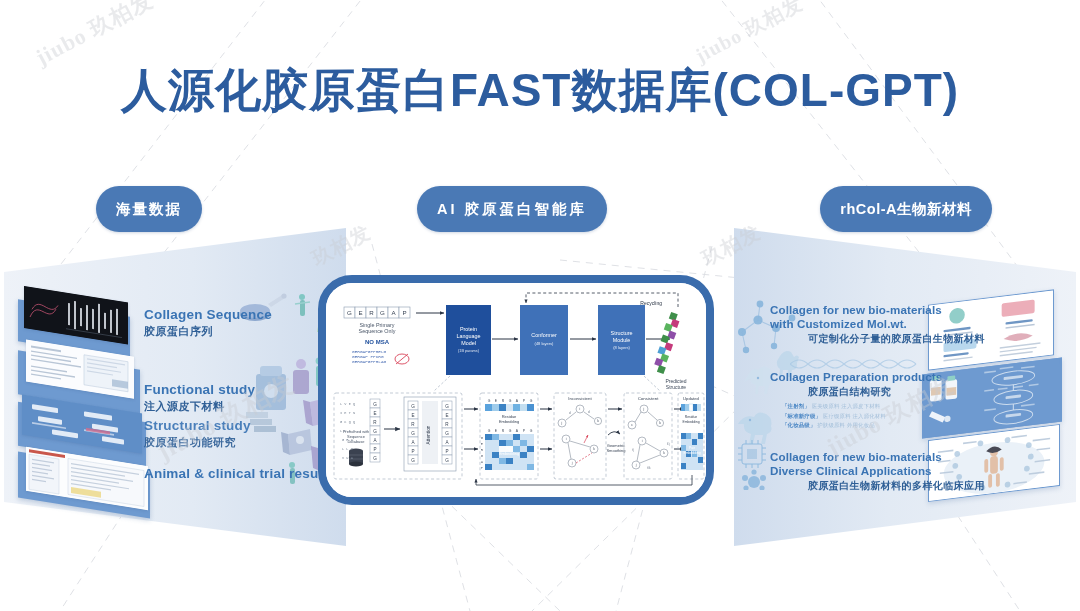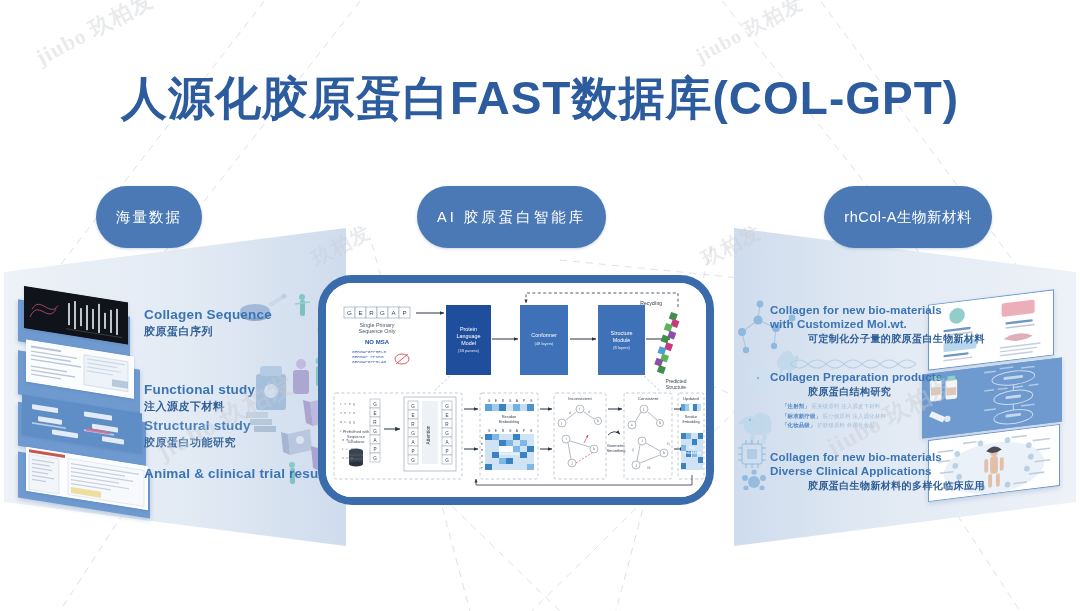--- a/index.html
+++ b/index.html
@@ -20,35 +20,35 @@
   
   .wm {
     position:absolute; z-index:6; pointer-events:none;
     color:#c9ccd2; opacity:.40; font-weight:700;
     font-family:"Liberation Serif","DejaVu Serif",serif;
     white-space:nowrap; letter-spacing:1px;
   }
 
   
   .title {
-    position:absolute; left:0; right:0; top:68px; z-index:5;
+    position:absolute; left:0; right:0; top:60px; z-index:5;
     text-align:center;
     font-size:46px; font-weight:700; letter-spacing:1px;
     color:#2c5c9e;
     font-family:"Liberation Sans","DejaVu Sans",sans-serif;
   }
 
   
   .pill {
     position:absolute; z-index:7;
     background:#4a79b5; color:#ffffff;
     border-radius:999px;
     display:flex; align-items:center; justify-content:center;
-    font-size:14.5px; font-weight:400; letter-spacing:2px;
-    height:30px; padding:16px 20px;
+    font-size:14.5px; font-weight:700; letter-spacing:2px;
+    height:30px; padding:8px 20px;
     box-shadow:0 1px 3px rgba(60,90,140,.25);
     white-space:nowrap;
   }
   #pill-left   { left:96px;  top:186px; }
   #pill-center { left:417px; top:186px; letter-spacing:3px; }
   #pill-right  { right:88px; top:186px; letter-spacing:.5px; }
 
   
   .panel-wrap { position:absolute; z-index:2; }
   .panel-wrap svg { display:block; }

